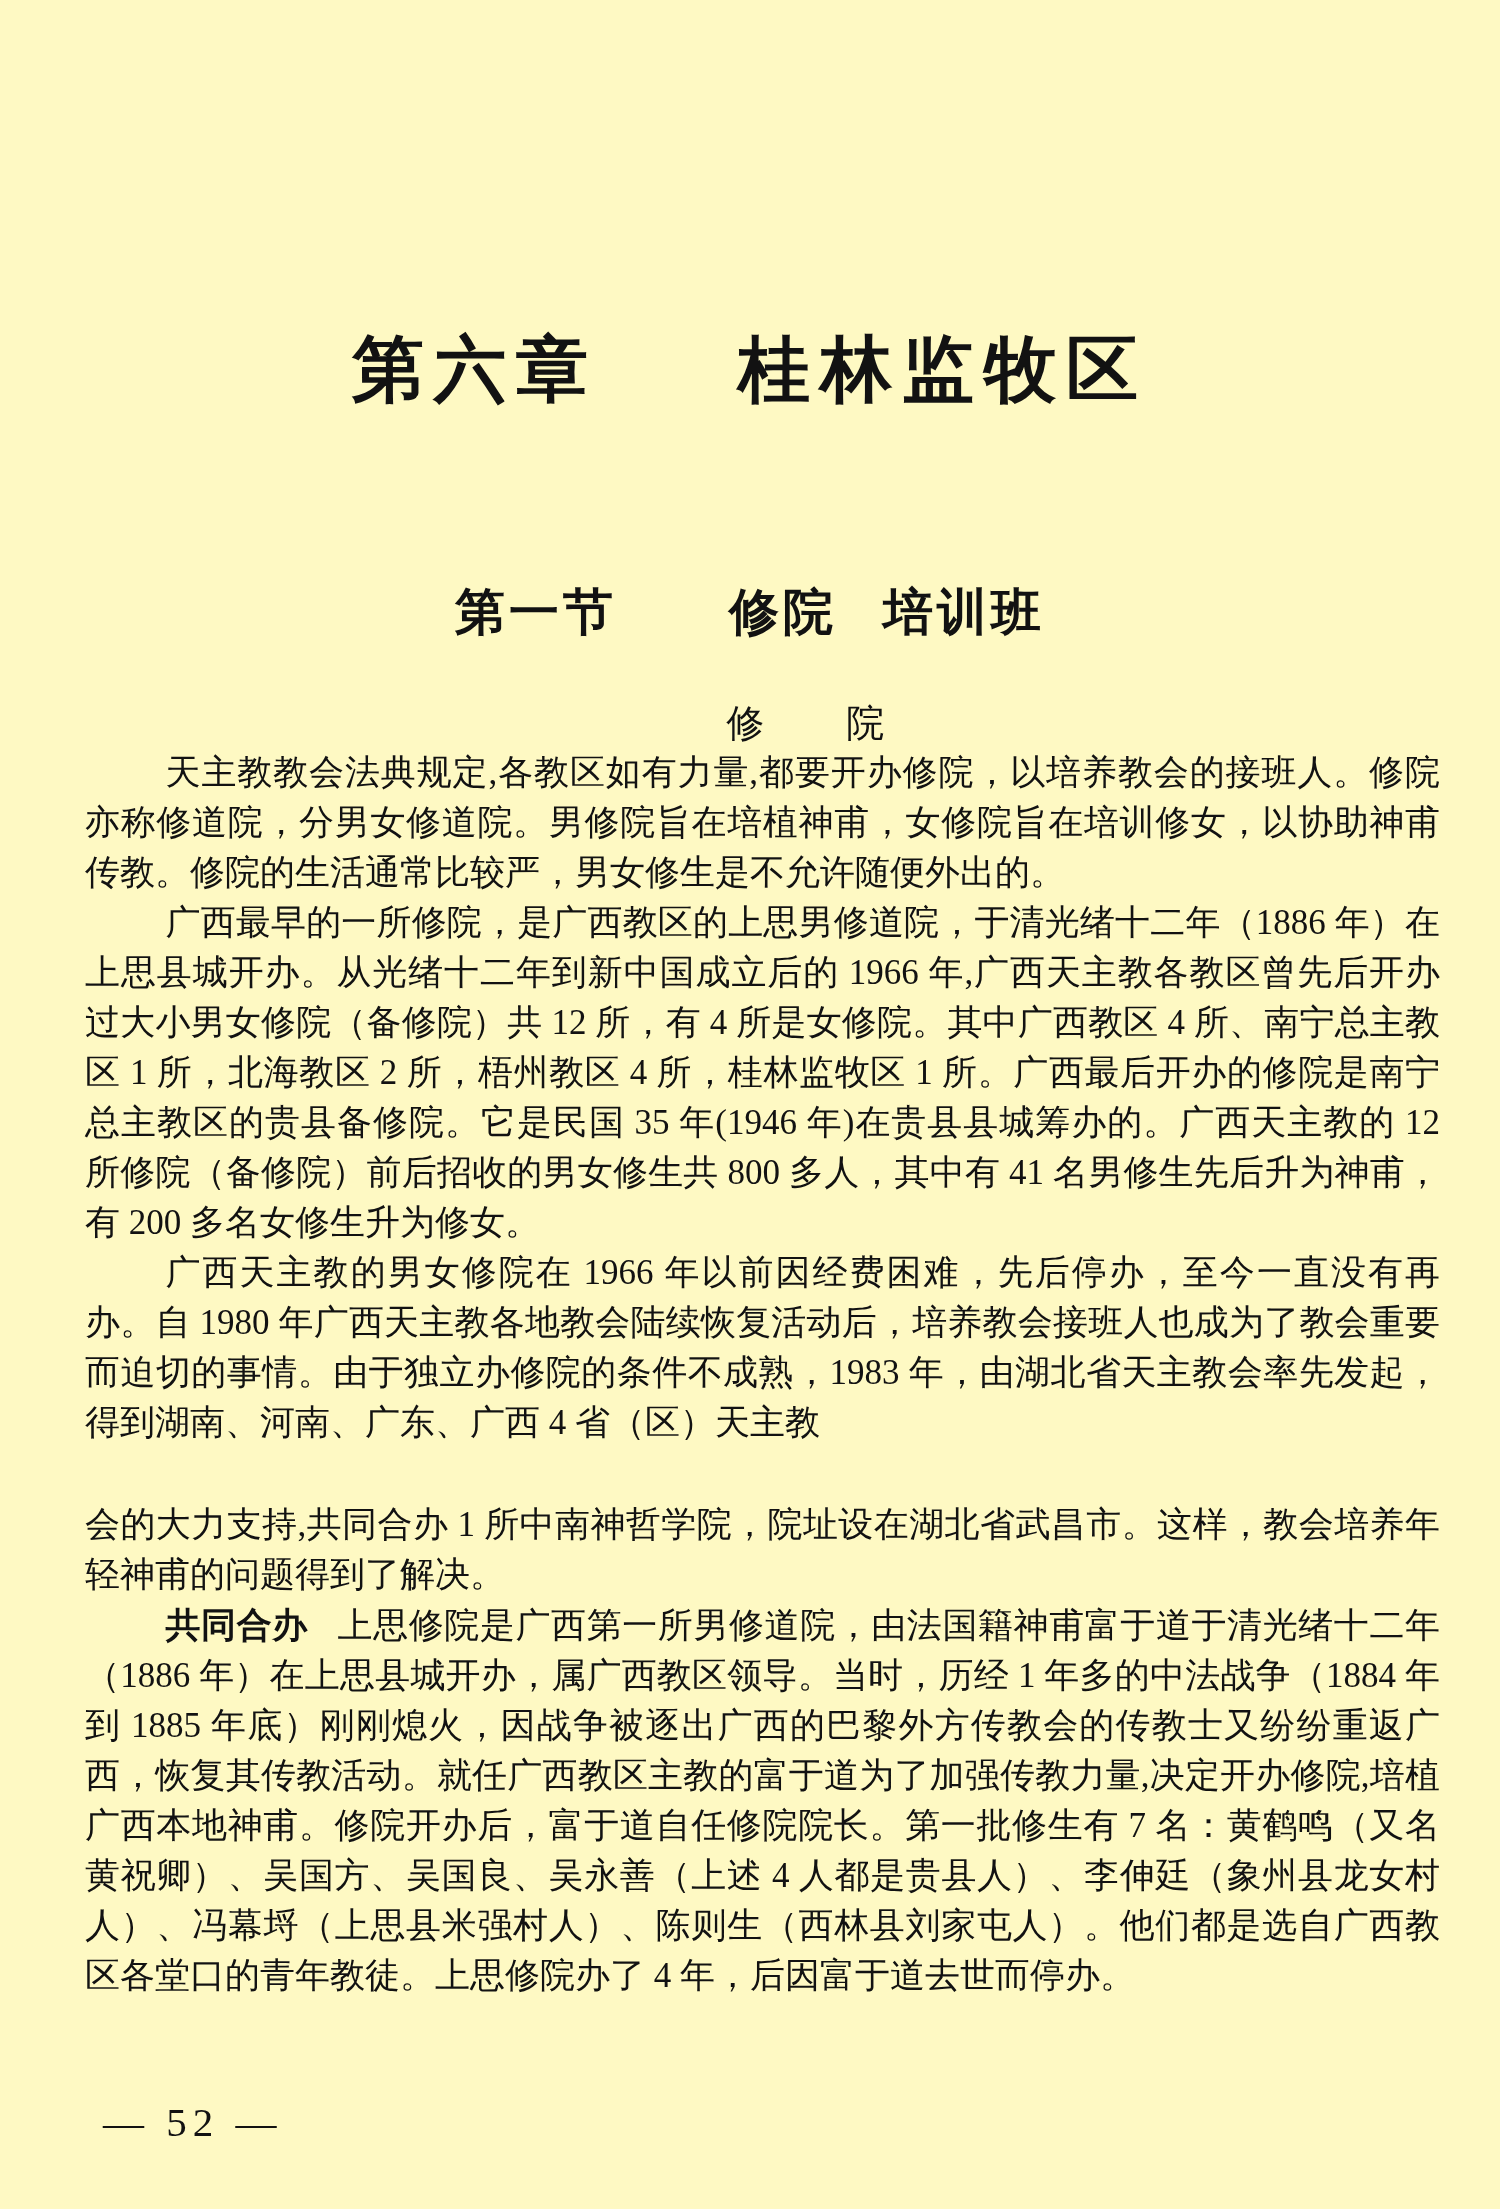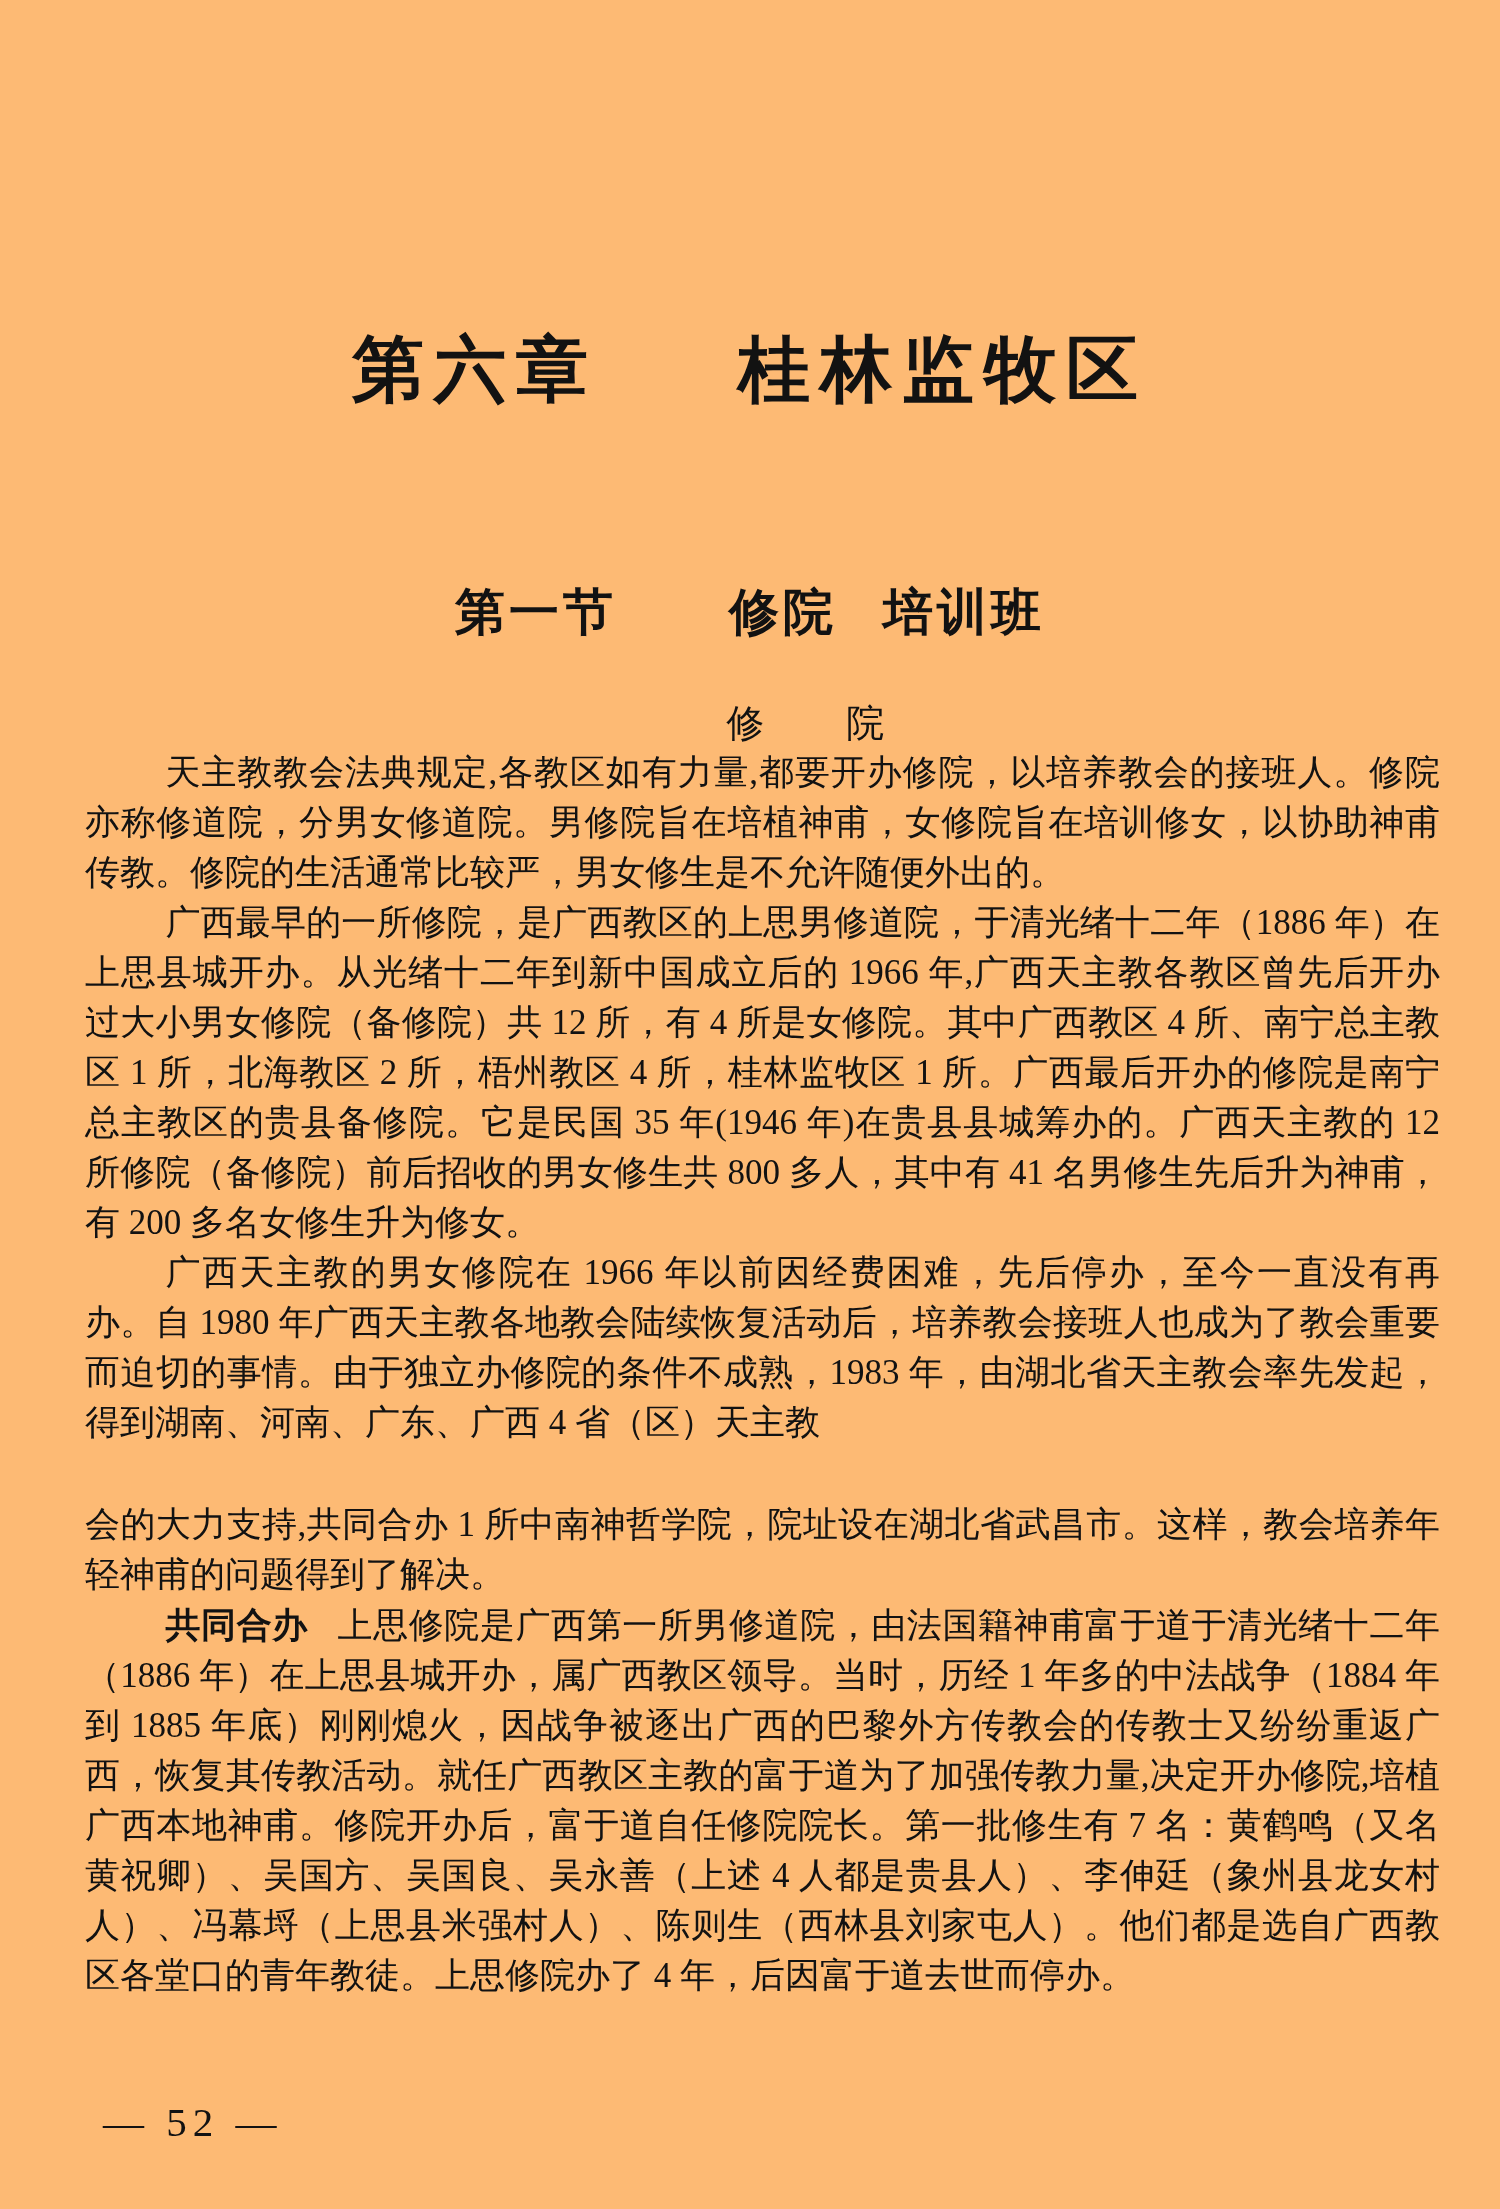--- a/index.html
+++ b/index.html
@@ -1,19 +1,19 @@
 <!DOCTYPE html>
 <html><head>
 <meta charset="utf-8">
 <style>
   html,body{margin:0;padding:0;background:#ffffff;}
   .page{
     position:relative;
     width:1500px;height:2209px;
-    background:#fdba74;
+    background:#fef9c3;
     color:#121212;
     font-family:"Liberation Serif","DejaVu Serif",serif;
     overflow:hidden;
   }
   .chapter-heading{
     position:absolute;top:322px;left:0;right:0;
     display:flex;justify-content:center;align-items:baseline;
     font-size:72px;letter-spacing:10px;font-weight:600;
     white-space:nowrap;
   }

